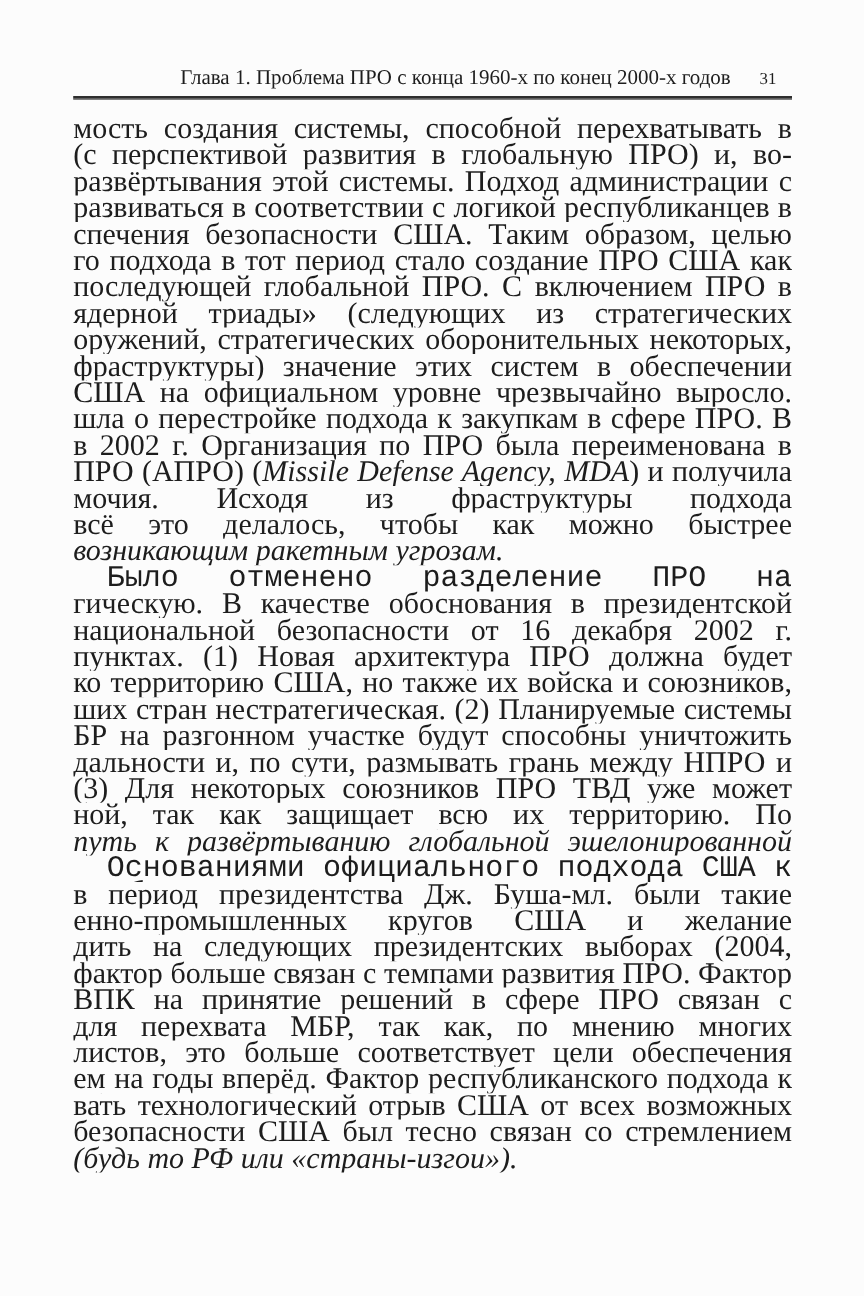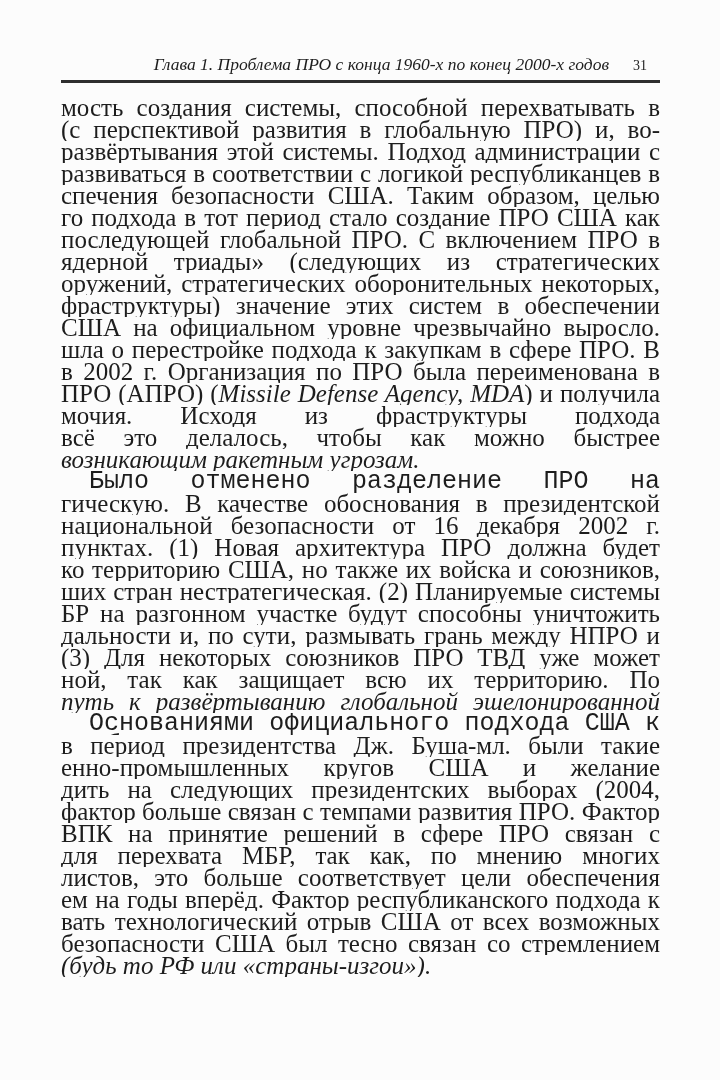--- a/index.html
+++ b/index.html
@@ -25,21 +25,20 @@
   .running-header {
     position: absolute;
     left: 61px;
     top: 53px;
     width: 599px;
     display: flex;
     justify-content: flex-end;
     align-items: baseline;
   }
   .header-title {
-    font-style: italic;
     font-size: 17.5px;
     line-height: 22px;
     white-space: nowrap;
   }
   .page-number {
     font-size: 14px;
     line-height: 22px;
     margin-left: 24px;
     padding-right: 13px;
   }

